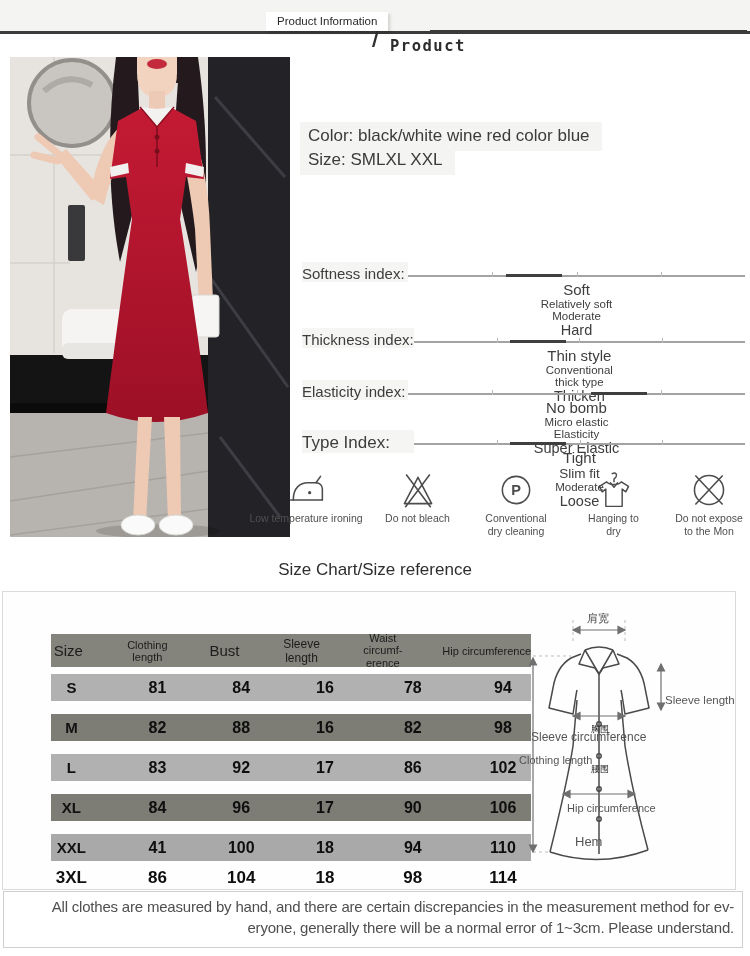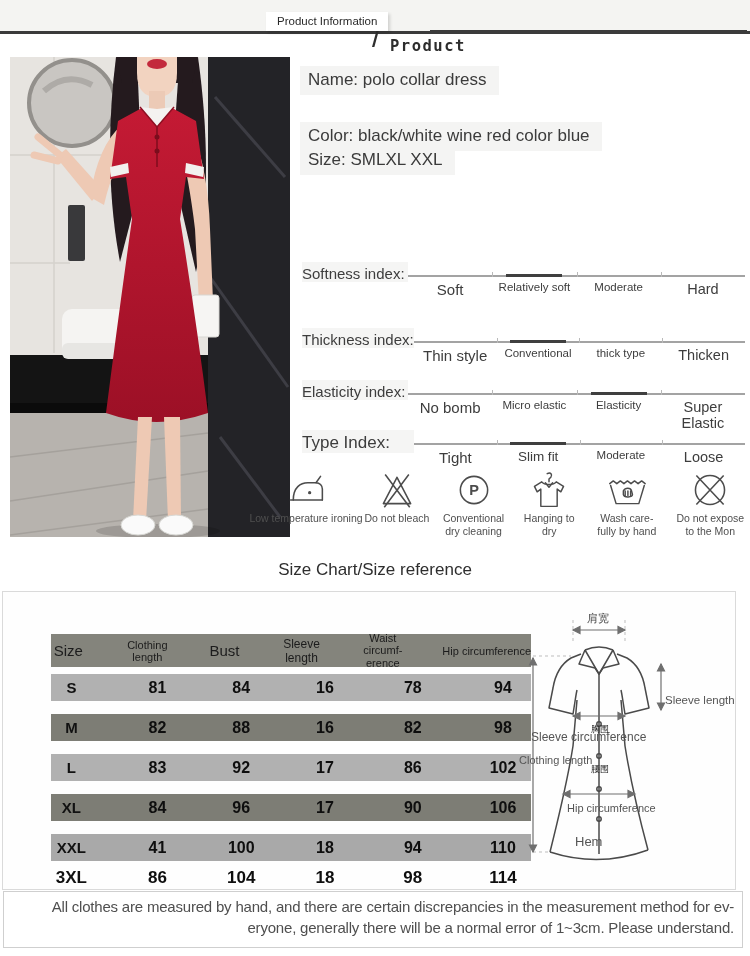--- a/index.html
+++ b/index.html
@@ -35,21 +35,21 @@
   .index-label { flex:0 0 106px; font-size:15px; color:#3d3d3d; padding-top:3px;
     background:#f5f5f4; align-self:flex-start; white-space:nowrap; }
   .index-row.t-row .index-label { font-size:17px; flex-basis:112px; }
   .index-track { flex:1; position:relative; padding-top:13px; }
   .track-line { position:absolute; left:0; right:0; top:13px; height:1.5px;
     background:#a3a3a3; }
   .tick { position:absolute; top:10px; width:1px; height:5px; background:#b9b9b9; }
   .tick.t1{left:25%;} .tick.t2{left:50%;} .tick.t3{left:75%;}
   .index-marker { position:absolute; top:11.5px; width:56px; height:3.5px;
     background:#3f3f3f; }
-  .index-options { display:flex; margin-top:6px; }
+  .index-options { display:flex; margin-top:6px;flex-direction:column; }
   .index-options span { flex:1; text-align:center; color:#3d3d3d; font-size:11.5px; }
   .index-options span:nth-child(1){ font-size:15px; }
   .index-options span:nth-child(4){ font-size:14.5px; }
   .index-row.t-row .index-options span:nth-child(2){ font-size:13.5px; }
 
   
   .care-row { position:absolute; left:250px; top:470px; width:500px; display:flex;
     justify-content:space-between; }
   .care-item { display:flex; flex-direction:column; align-items:center; }
   .ci-0{width:112px;} .ci-1{width:72px;} .ci-2{width:86px;}
@@ -162,21 +162,20 @@
       <line x1="147" y1="70" x2="147" y2="110" stroke="#8f0f22" stroke-width="2"></line>
       <circle cx="147" cy="80" r="2.5" fill="#7a0d1d"></circle>
       <circle cx="147" cy="94" r="2.5" fill="#7a0d1d"></circle>
       <path d="M128 360 L123 464 h13 L142 360 Z" fill="#eec9b4"></path>
       <path d="M154 360 L158 464 h13 L170 360 Z" fill="#eec9b4"></path>
       <ellipse cx="128" cy="468" rx="17" ry="10" fill="#fafafa" stroke="#d8d8d4"></ellipse>
       <ellipse cx="166" cy="468" rx="17" ry="10" fill="#fafafa" stroke="#d8d8d4"></ellipse>
     </g>
   </svg>
 
-  <div class="prod-line prod-name">Name: polo collar dress</div>
   <div class="prod-line prod-color">Color: black/white wine red color blue</div>
   <div class="prod-line prod-size">Size: SMLXL XXL</div>
 
   <div class="index-row" style="top:262px">
     <span class="index-label">Softness index:</span>
     <div class="index-track">
       <div class="track-line"></div>
       <span class="tick t1"></span>
         <span class="tick t2"></span>
         <span class="tick t3"></span>
@@ -273,32 +272,20 @@
     <div class="care-item ci-3">
       <svg width="46" height="40" viewBox="0 0 46 44">
         <g stroke="#4c4c4c" stroke-width="1.6" fill="none" stroke-linecap="round" stroke-linejoin="round">
           <path d="M21 4 c4 -2 6 1 4 4 l-2 2 v3"></path>
           <path d="M15 13 L7 18 L10 24 L14 21 V40 H32 V21 L36 24 L39 18 L31 13 C28 17 18 17 15 13 Z"></path>
           <path d="M19 14 l4 5 4 -5"></path>
         </g>
       </svg>
       <div class="care-caption">Hanging to
 dry</div>
-    </div>
-    <div class="care-item ci-4">
-      <svg width="46" height="40" viewBox="0 0 46 44">
-        <g stroke="#4c4c4c" stroke-width="1.6" fill="none" stroke-linecap="round" stroke-linejoin="round">
-          <path d="M5 17 L11 37 H36 L42 17"></path>
-          <path d="M4 15 l3.9 -3 3.9 3 3.9 -3 3.9 3 3.9 -3 3.9 3 3.9 -3 3.9 3 3.9 -3 3.9 3"></path>
-          <path d="M19 23 c2 -4 8 -4 9 0 l1 4 c0 3 -9 4 -10 0 Z"></path>
-          <path d="M21 23 v5 M24 23 v5 M27 23 v5"></path>
-        </g>
-      </svg>
-      <div class="care-caption">Wash care-
-fully by hand</div>
     </div>
     <div class="care-item ci-5">
       <svg width="46" height="40" viewBox="0 0 46 44">
         <g stroke="#4c4c4c" stroke-width="1.7" fill="none">
           <circle cx="23" cy="22" r="16"></circle>
           <path d="M8 6 L38 38 M38 6 L8 38"></path>
         </g>
       </svg>
       <div class="care-caption">Do not expose
 to the Mon</div>

